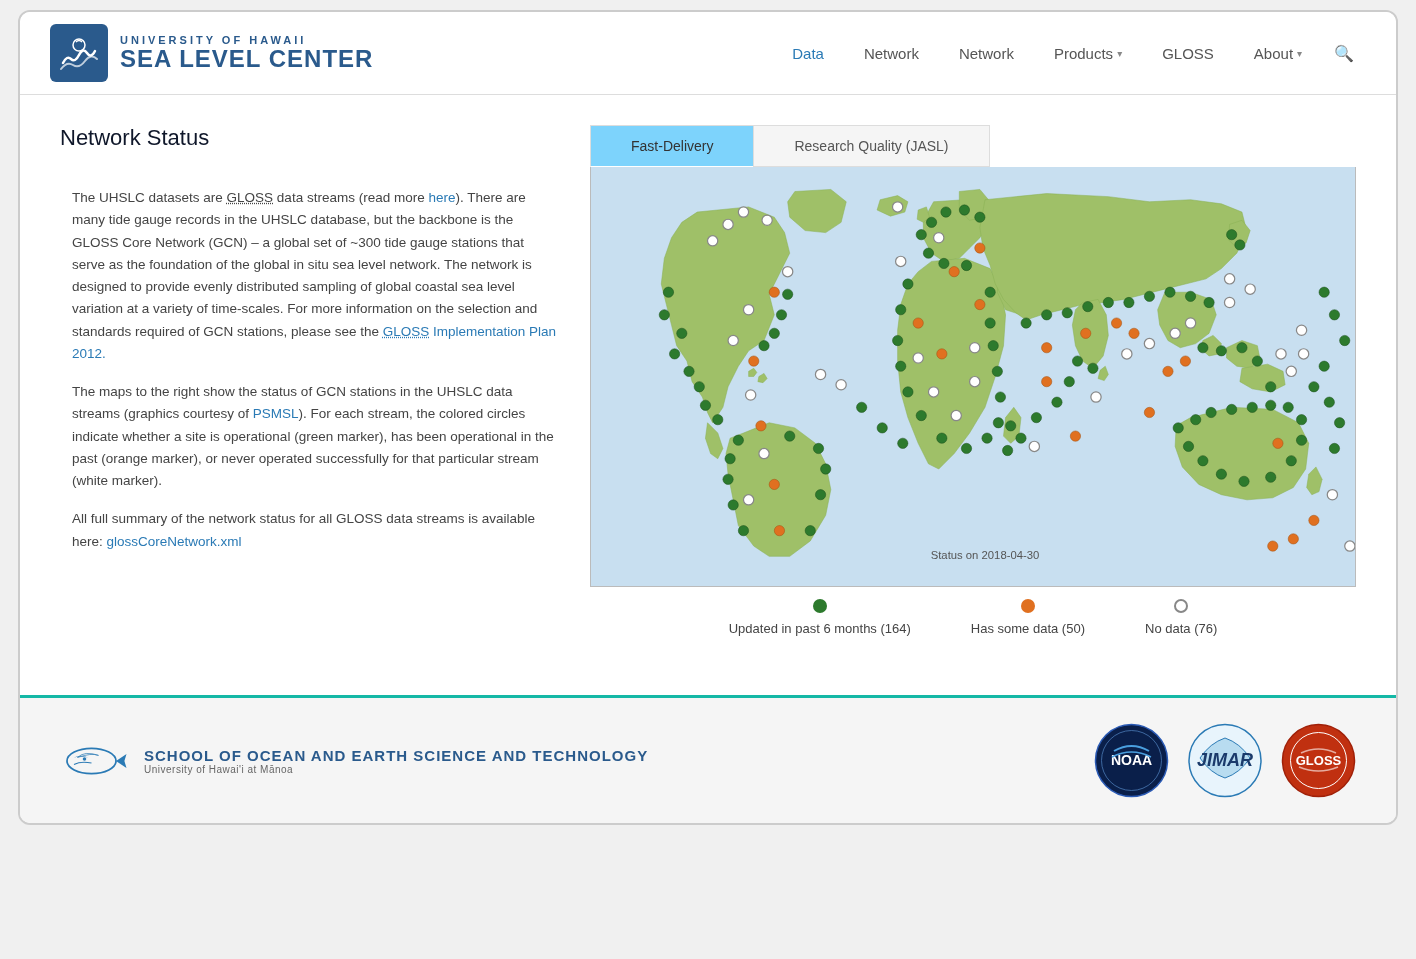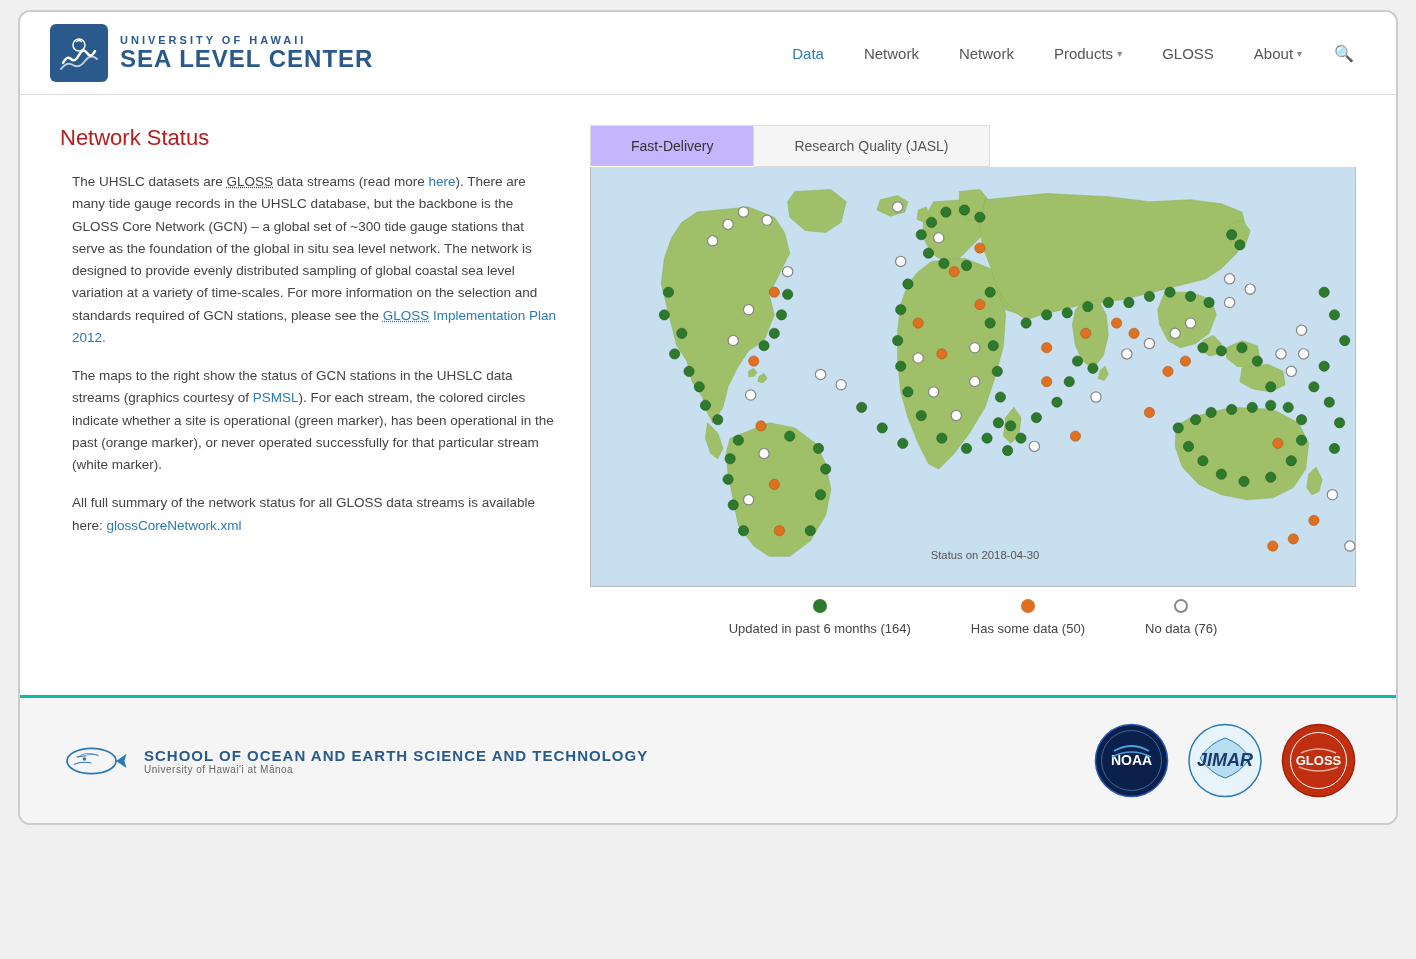--- a/index.html
+++ b/index.html
@@ -103,22 +103,22 @@
     }
 
     .left-panel {
       flex: 0 0 500px;
       max-width: 500px;
     }
 
     .page-title {
       font-size: 22px;
       font-weight: 400;
-      color: #b91c1c;
-      margin-bottom: 20px;
+      color: #0f172a;
+      margin-bottom: 36px;
     }
 
     .description-text {
       font-size: 13.5px;
       line-height: 1.65;
       color: #444;
       margin-bottom: 16px;
       margin-left: 12px;
     }
     .description-text a {
@@ -143,21 +143,21 @@
     }
     .tab {
       padding: 12px 40px;
       border: 1px solid #ddd;
       background: #f5f5f5;
       cursor: pointer;
       font-size: 14px;
       color: #555;
     }
     .tab.active {
-      background: #c4b5fd;
+      background: #7dd3fc;
       border-bottom: 1px solid #fff;
       color: #333;
       font-weight: 500;
     }
     .tab:first-child {
       border-right: none;
     }
 
     
     .map-container {

